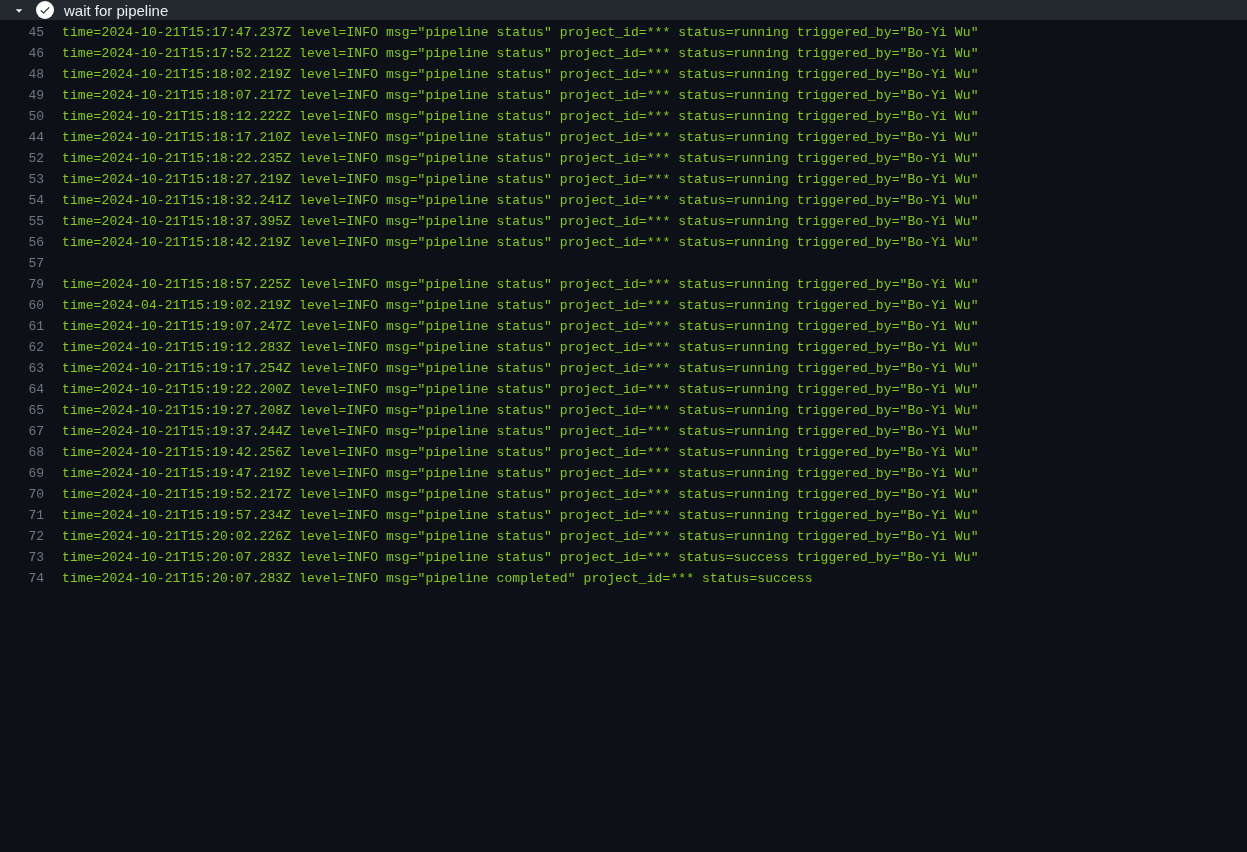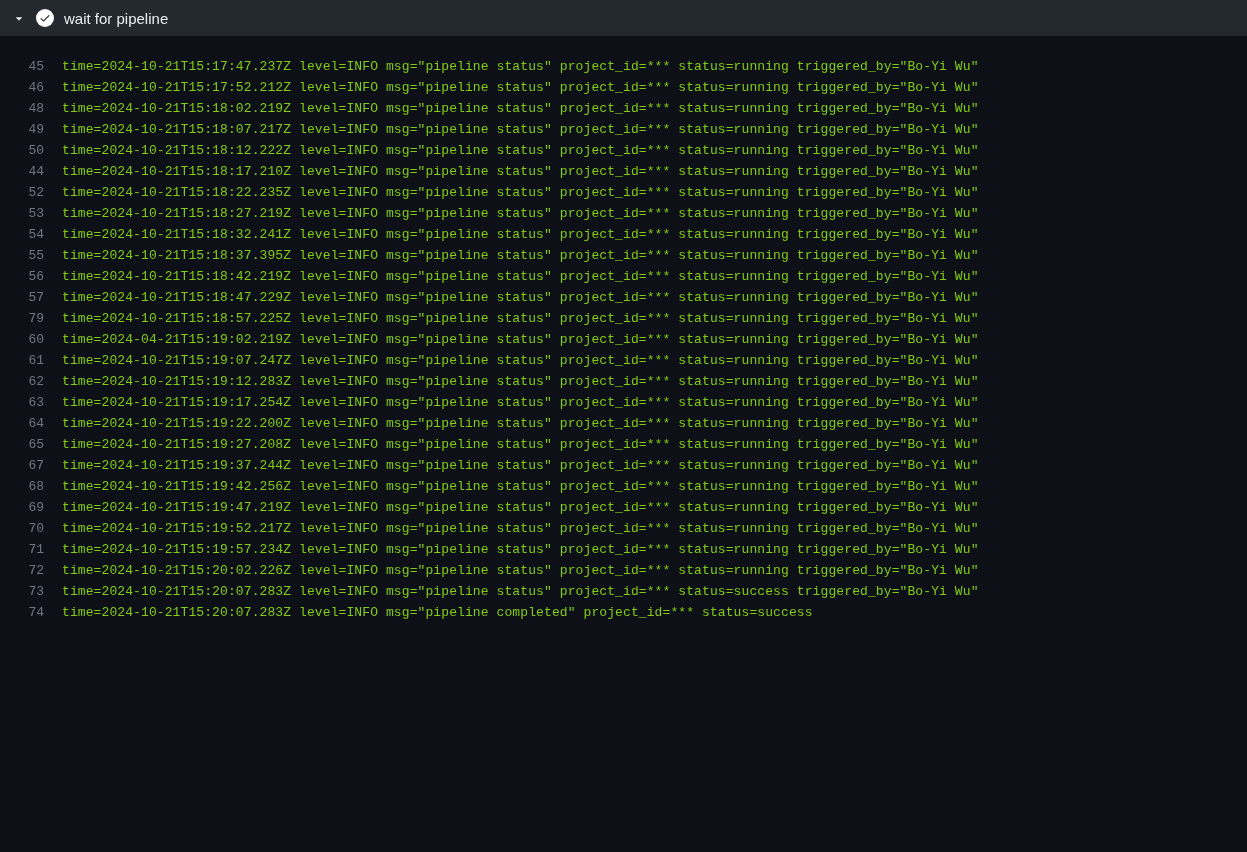--- a/index.html
+++ b/index.html
@@ -15,21 +15,21 @@
       width: 1247px;
       height: 852px;
       overflow: hidden;
     }
     .header {
       background-color: #24292f;
       display: flex;
       align-items: center;
       padding: 8px 12px;
       gap: 10px;
-      height: 36px;
+      height: 20px;
     }
     .chevron {
       color: #e6edf3;
       cursor: pointer;
       display: flex;
       align-items: center;
     }
     .status-icon {
       width: 18px;
       height: 18px;
@@ -41,21 +41,21 @@
       flex-shrink: 0;
     }
     .step-title {
       font-family: -apple-system, BlinkMacSystemFont, "Segoe UI", Helvetica, Arial, sans-serif;
       font-size: 15px;
       color: #e6edf3;
       font-weight: 400;
     }
     .log-container {
       background-color: #0d1117;
-      padding-top: 20px;
+      padding-top: 2px;
     }
     .log-line {
       display: flex;
       line-height: 21px;
       font-size: 13px;
       white-space: pre;
     }
     .line-number {
       color: #6e7681;
       text-align: right;
@@ -91,21 +91,21 @@
     <div class="log-line"><span class="line-number">46</span><span class="line-content">time=2024-10-21T15:17:52.212Z level=INFO msg="pipeline status" project_id=*** status=running triggered_by="Bo-Yi Wu"</span></div>
     <div class="log-line"><span class="line-number">48</span><span class="line-content">time=2024-10-21T15:18:02.219Z level=INFO msg="pipeline status" project_id=*** status=running triggered_by="Bo-Yi Wu"</span></div>
     <div class="log-line"><span class="line-number">49</span><span class="line-content">time=2024-10-21T15:18:07.217Z level=INFO msg="pipeline status" project_id=*** status=running triggered_by="Bo-Yi Wu"</span></div>
     <div class="log-line"><span class="line-number">50</span><span class="line-content">time=2024-10-21T15:18:12.222Z level=INFO msg="pipeline status" project_id=*** status=running triggered_by="Bo-Yi Wu"</span></div>
     <div class="log-line"><span class="line-number">44</span><span class="line-content">time=2024-10-21T15:18:17.210Z level=INFO msg="pipeline status" project_id=*** status=running triggered_by="Bo-Yi Wu"</span></div>
     <div class="log-line"><span class="line-number">52</span><span class="line-content">time=2024-10-21T15:18:22.235Z level=INFO msg="pipeline status" project_id=*** status=running triggered_by="Bo-Yi Wu"</span></div>
     <div class="log-line"><span class="line-number">53</span><span class="line-content">time=2024-10-21T15:18:27.219Z level=INFO msg="pipeline status" project_id=*** status=running triggered_by="Bo-Yi Wu"</span></div>
     <div class="log-line"><span class="line-number">54</span><span class="line-content">time=2024-10-21T15:18:32.241Z level=INFO msg="pipeline status" project_id=*** status=running triggered_by="Bo-Yi Wu"</span></div>
     <div class="log-line"><span class="line-number">55</span><span class="line-content">time=2024-10-21T15:18:37.395Z level=INFO msg="pipeline status" project_id=*** status=running triggered_by="Bo-Yi Wu"</span></div>
     <div class="log-line"><span class="line-number">56</span><span class="line-content">time=2024-10-21T15:18:42.219Z level=INFO msg="pipeline status" project_id=*** status=running triggered_by="Bo-Yi Wu"</span></div>
-    <div class="log-line"><span class="line-number">57</span><span class="line-content">time=2024-10-21T15:18:47.229Z level=INFO msg="pipeline status" project_id=*** status=running triggered_by="Bo-Yi Wu"</span></div>
+    <div class="log-line"><span class="line-number">57</span></div>
     <div class="log-line"><span class="line-number">79</span><span class="line-content">time=2024-10-21T15:18:57.225Z level=INFO msg="pipeline status" project_id=*** status=running triggered_by="Bo-Yi Wu"</span></div>
     <div class="log-line"><span class="line-number">60</span><span class="line-content">time=2024-04-21T15:19:02.219Z level=INFO msg="pipeline status" project_id=*** status=running triggered_by="Bo-Yi Wu"</span></div>
     <div class="log-line"><span class="line-number">61</span><span class="line-content">time=2024-10-21T15:19:07.247Z level=INFO msg="pipeline status" project_id=*** status=running triggered_by="Bo-Yi Wu"</span></div>
     <div class="log-line"><span class="line-number">62</span><span class="line-content">time=2024-10-21T15:19:12.283Z level=INFO msg="pipeline status" project_id=*** status=running triggered_by="Bo-Yi Wu"</span></div>
     <div class="log-line"><span class="line-number">63</span><span class="line-content">time=2024-10-21T15:19:17.254Z level=INFO msg="pipeline status" project_id=*** status=running triggered_by="Bo-Yi Wu"</span></div>
     <div class="log-line"><span class="line-number">64</span><span class="line-content">time=2024-10-21T15:19:22.200Z level=INFO msg="pipeline status" project_id=*** status=running triggered_by="Bo-Yi Wu"</span></div>
     <div class="log-line"><span class="line-number">65</span><span class="line-content">time=2024-10-21T15:19:27.208Z level=INFO msg="pipeline status" project_id=*** status=running triggered_by="Bo-Yi Wu"</span></div>
     <div class="log-line"><span class="line-number">67</span><span class="line-content">time=2024-10-21T15:19:37.244Z level=INFO msg="pipeline status" project_id=*** status=running triggered_by="Bo-Yi Wu"</span></div>
     <div class="log-line"><span class="line-number">68</span><span class="line-content">time=2024-10-21T15:19:42.256Z level=INFO msg="pipeline status" project_id=*** status=running triggered_by="Bo-Yi Wu"</span></div>
     <div class="log-line"><span class="line-number">69</span><span class="line-content">time=2024-10-21T15:19:47.219Z level=INFO msg="pipeline status" project_id=*** status=running triggered_by="Bo-Yi Wu"</span></div>

